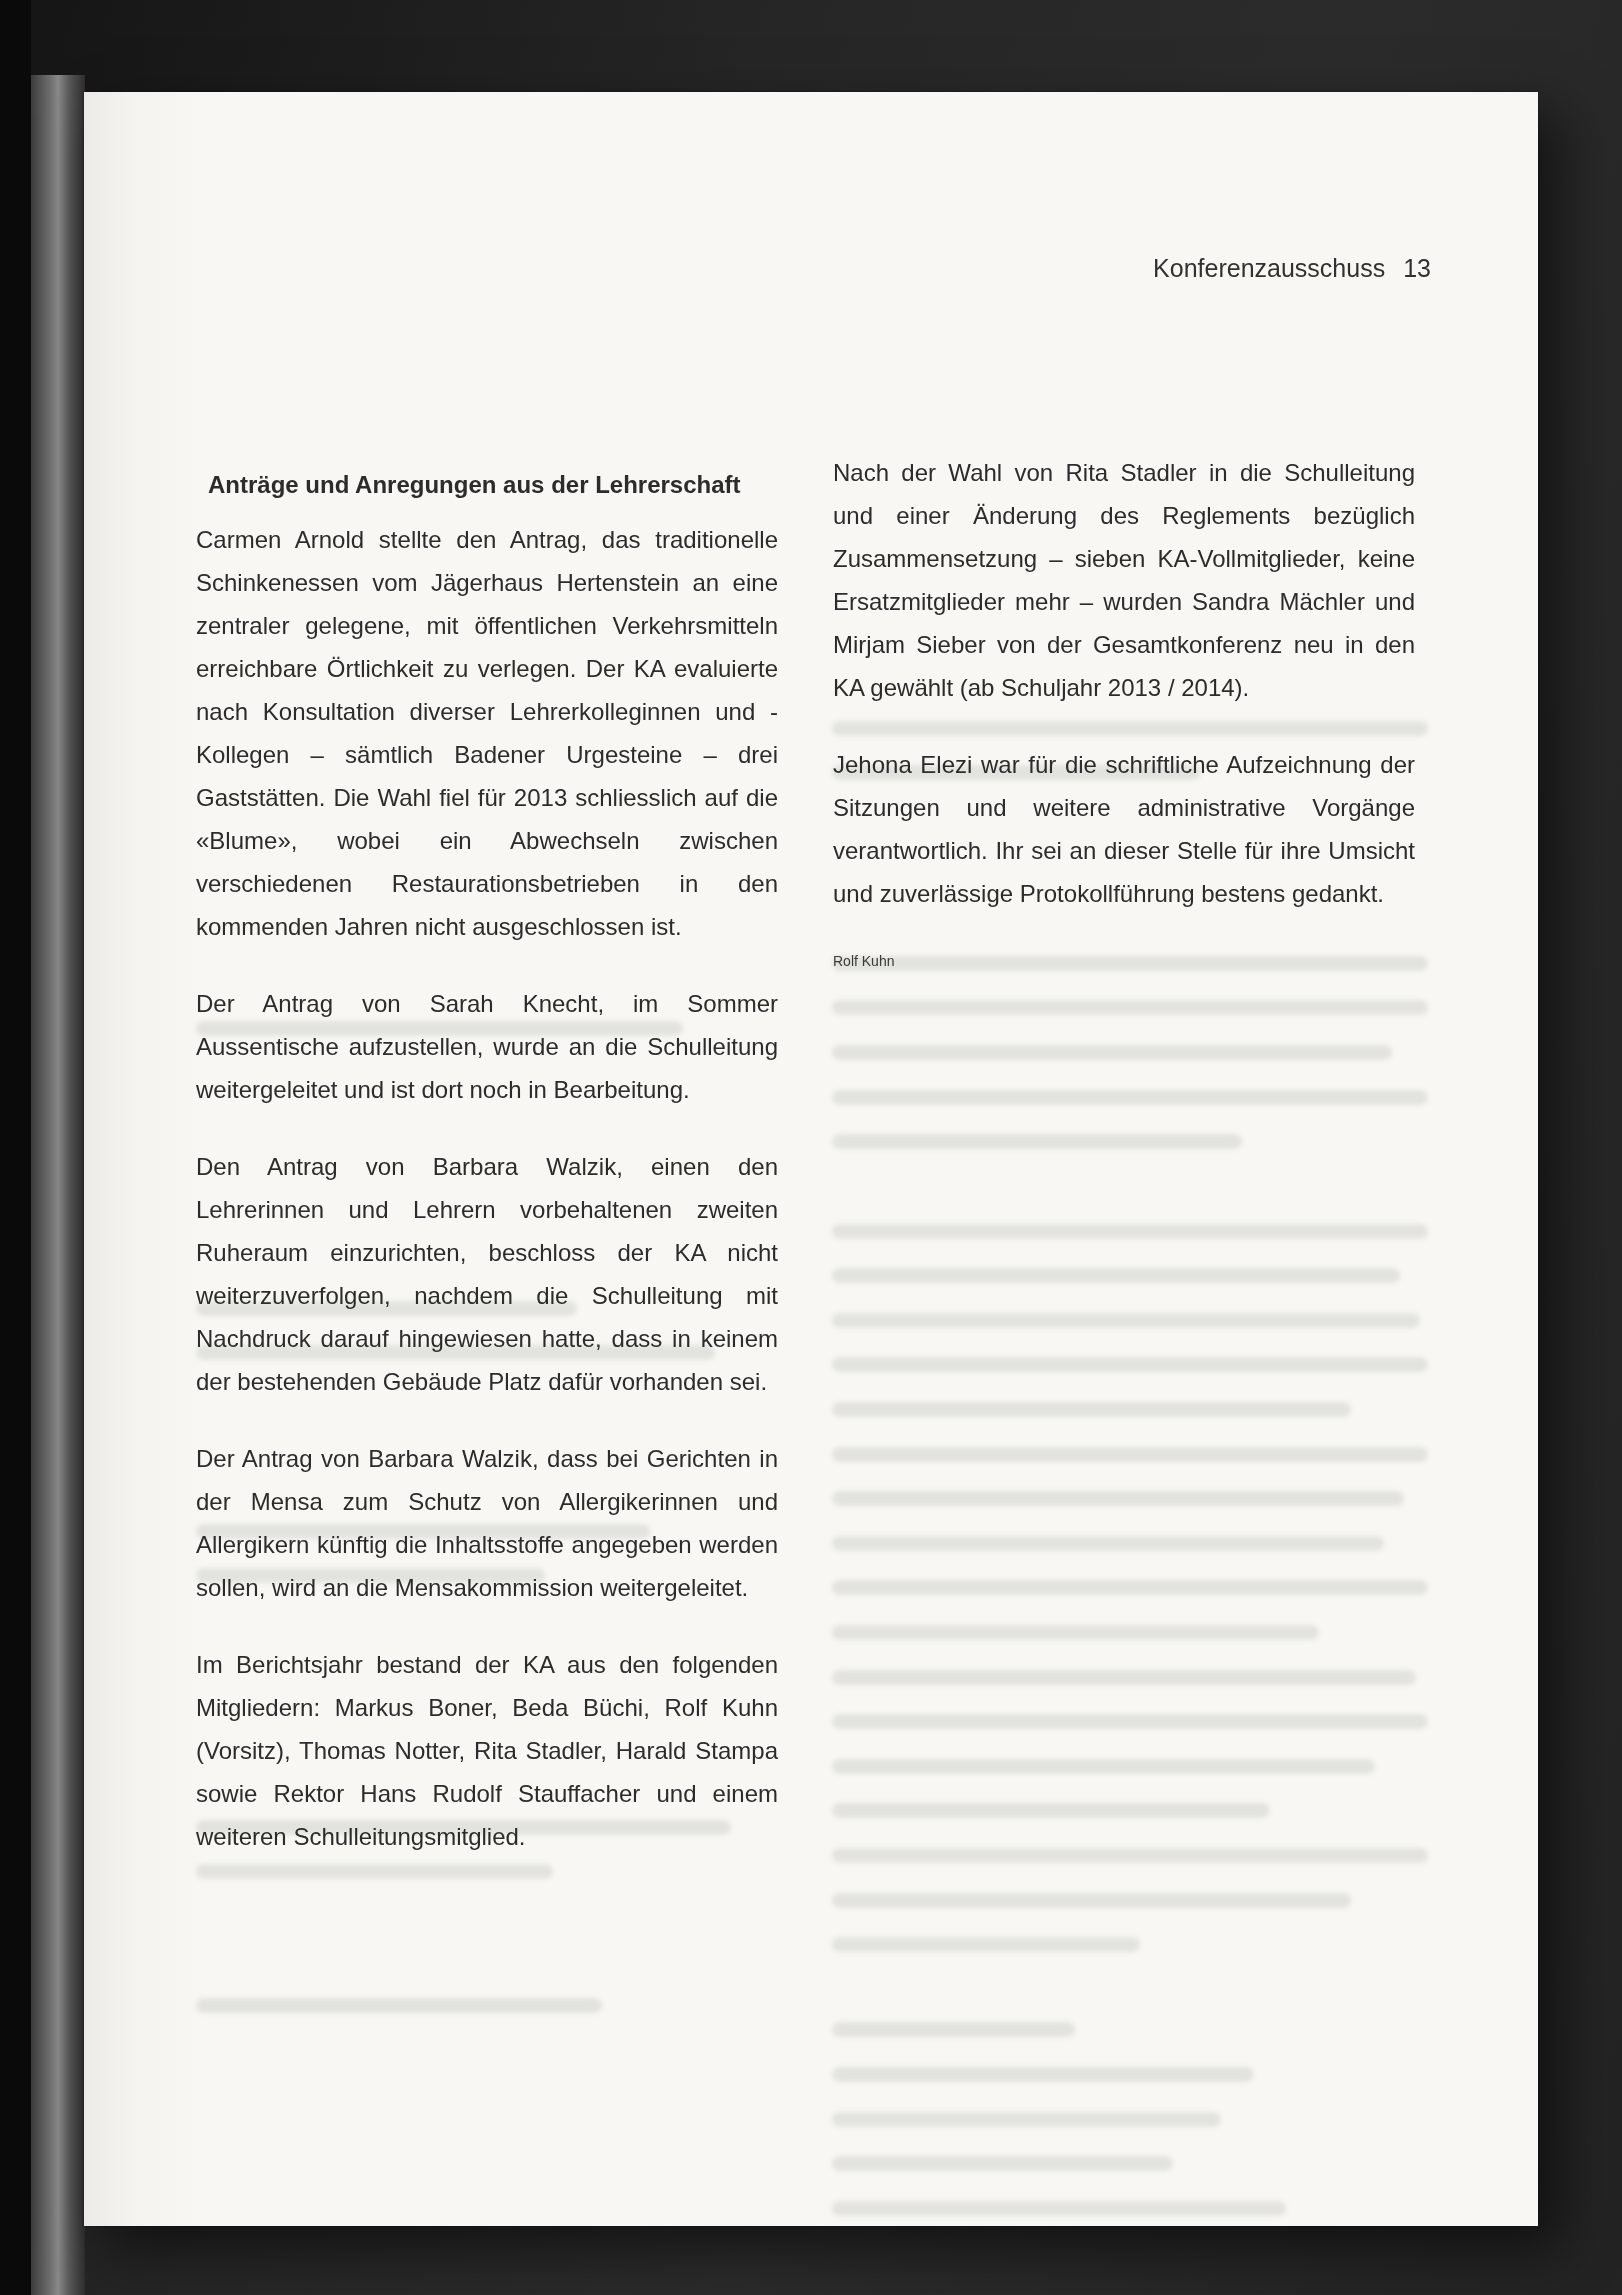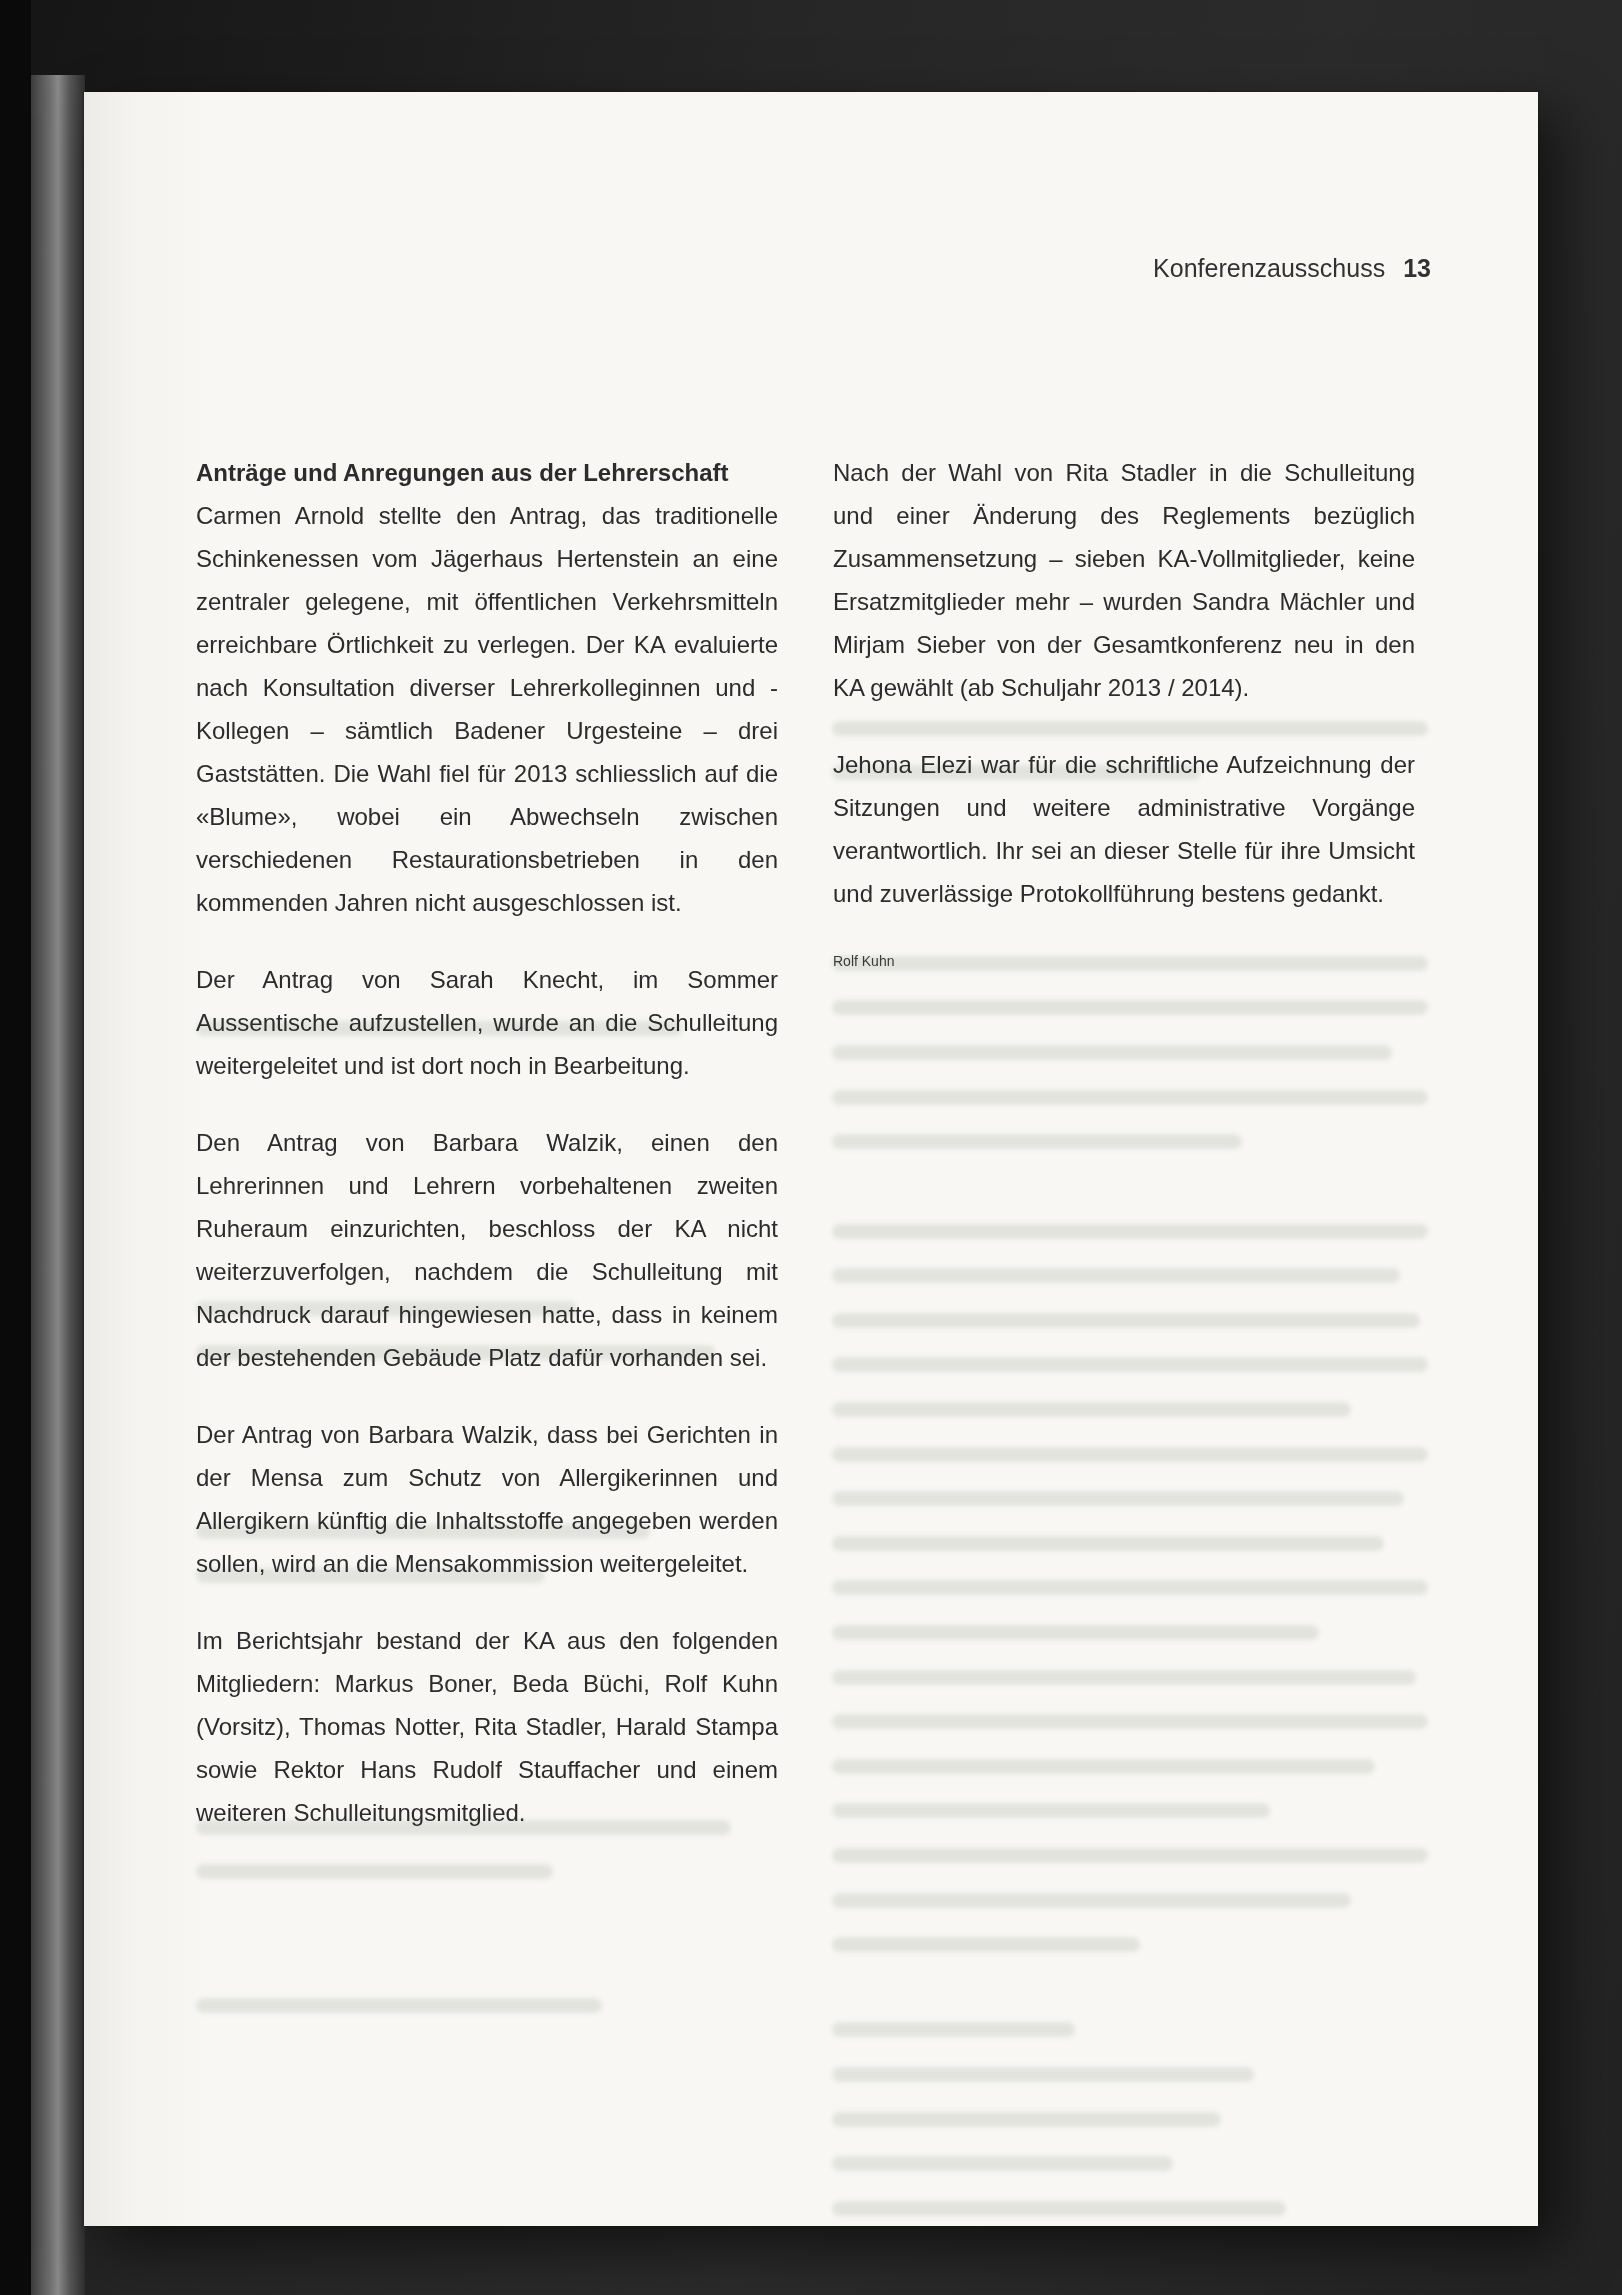--- a/index.html
+++ b/index.html
@@ -21,25 +21,25 @@
     padding:162px 107px 0 112px;
     color:#2c2c2c;
   }
   .ghosts{position:absolute;left:0;top:0;width:100%;height:100%;pointer-events:none;z-index:0;}
   .ghost{position:absolute;height:14.6px;border-radius:7.3px;background:#b1b7ac;opacity:.3;filter:blur(2.4px);}
   .page-header{
     position:relative;z-index:1;
     display:flex;justify-content:flex-end;align-items:baseline;
     font-size:25px;line-height:29px;margin:0 0 168px 0;color:#323232;
   }
-  .page-number{font-weight:bold;margin-left:18px;}
+  .page-number{font-weight:normal;margin-left:18px;}
   .columns{position:relative;z-index:1;display:flex;gap:39px;}
   .col{width:598px;flex:0 0 598px;font-size:24px;line-height:43px;text-align:justify;hyphens:auto;-webkit-hyphens:auto;}
   .col p{margin:0 16px 34px 0;}
-  .col h2{font-size:24px;line-height:43px;font-weight:bold;margin:0;text-align:left;}
+  .col h2{font-size:24px;line-height:43px;font-weight:bold;margin:12px;text-align:left;}
   .signature{font-size:14px;line-height:24px;margin-top:4.9px;color:#3a3a3a;text-align:left;}
 </style>
 </head>
 <body>
 
 <div class="scene">
   <div class="gutter-black"></div>
   <div class="page-edges"></div>
 
   <div class="page">

